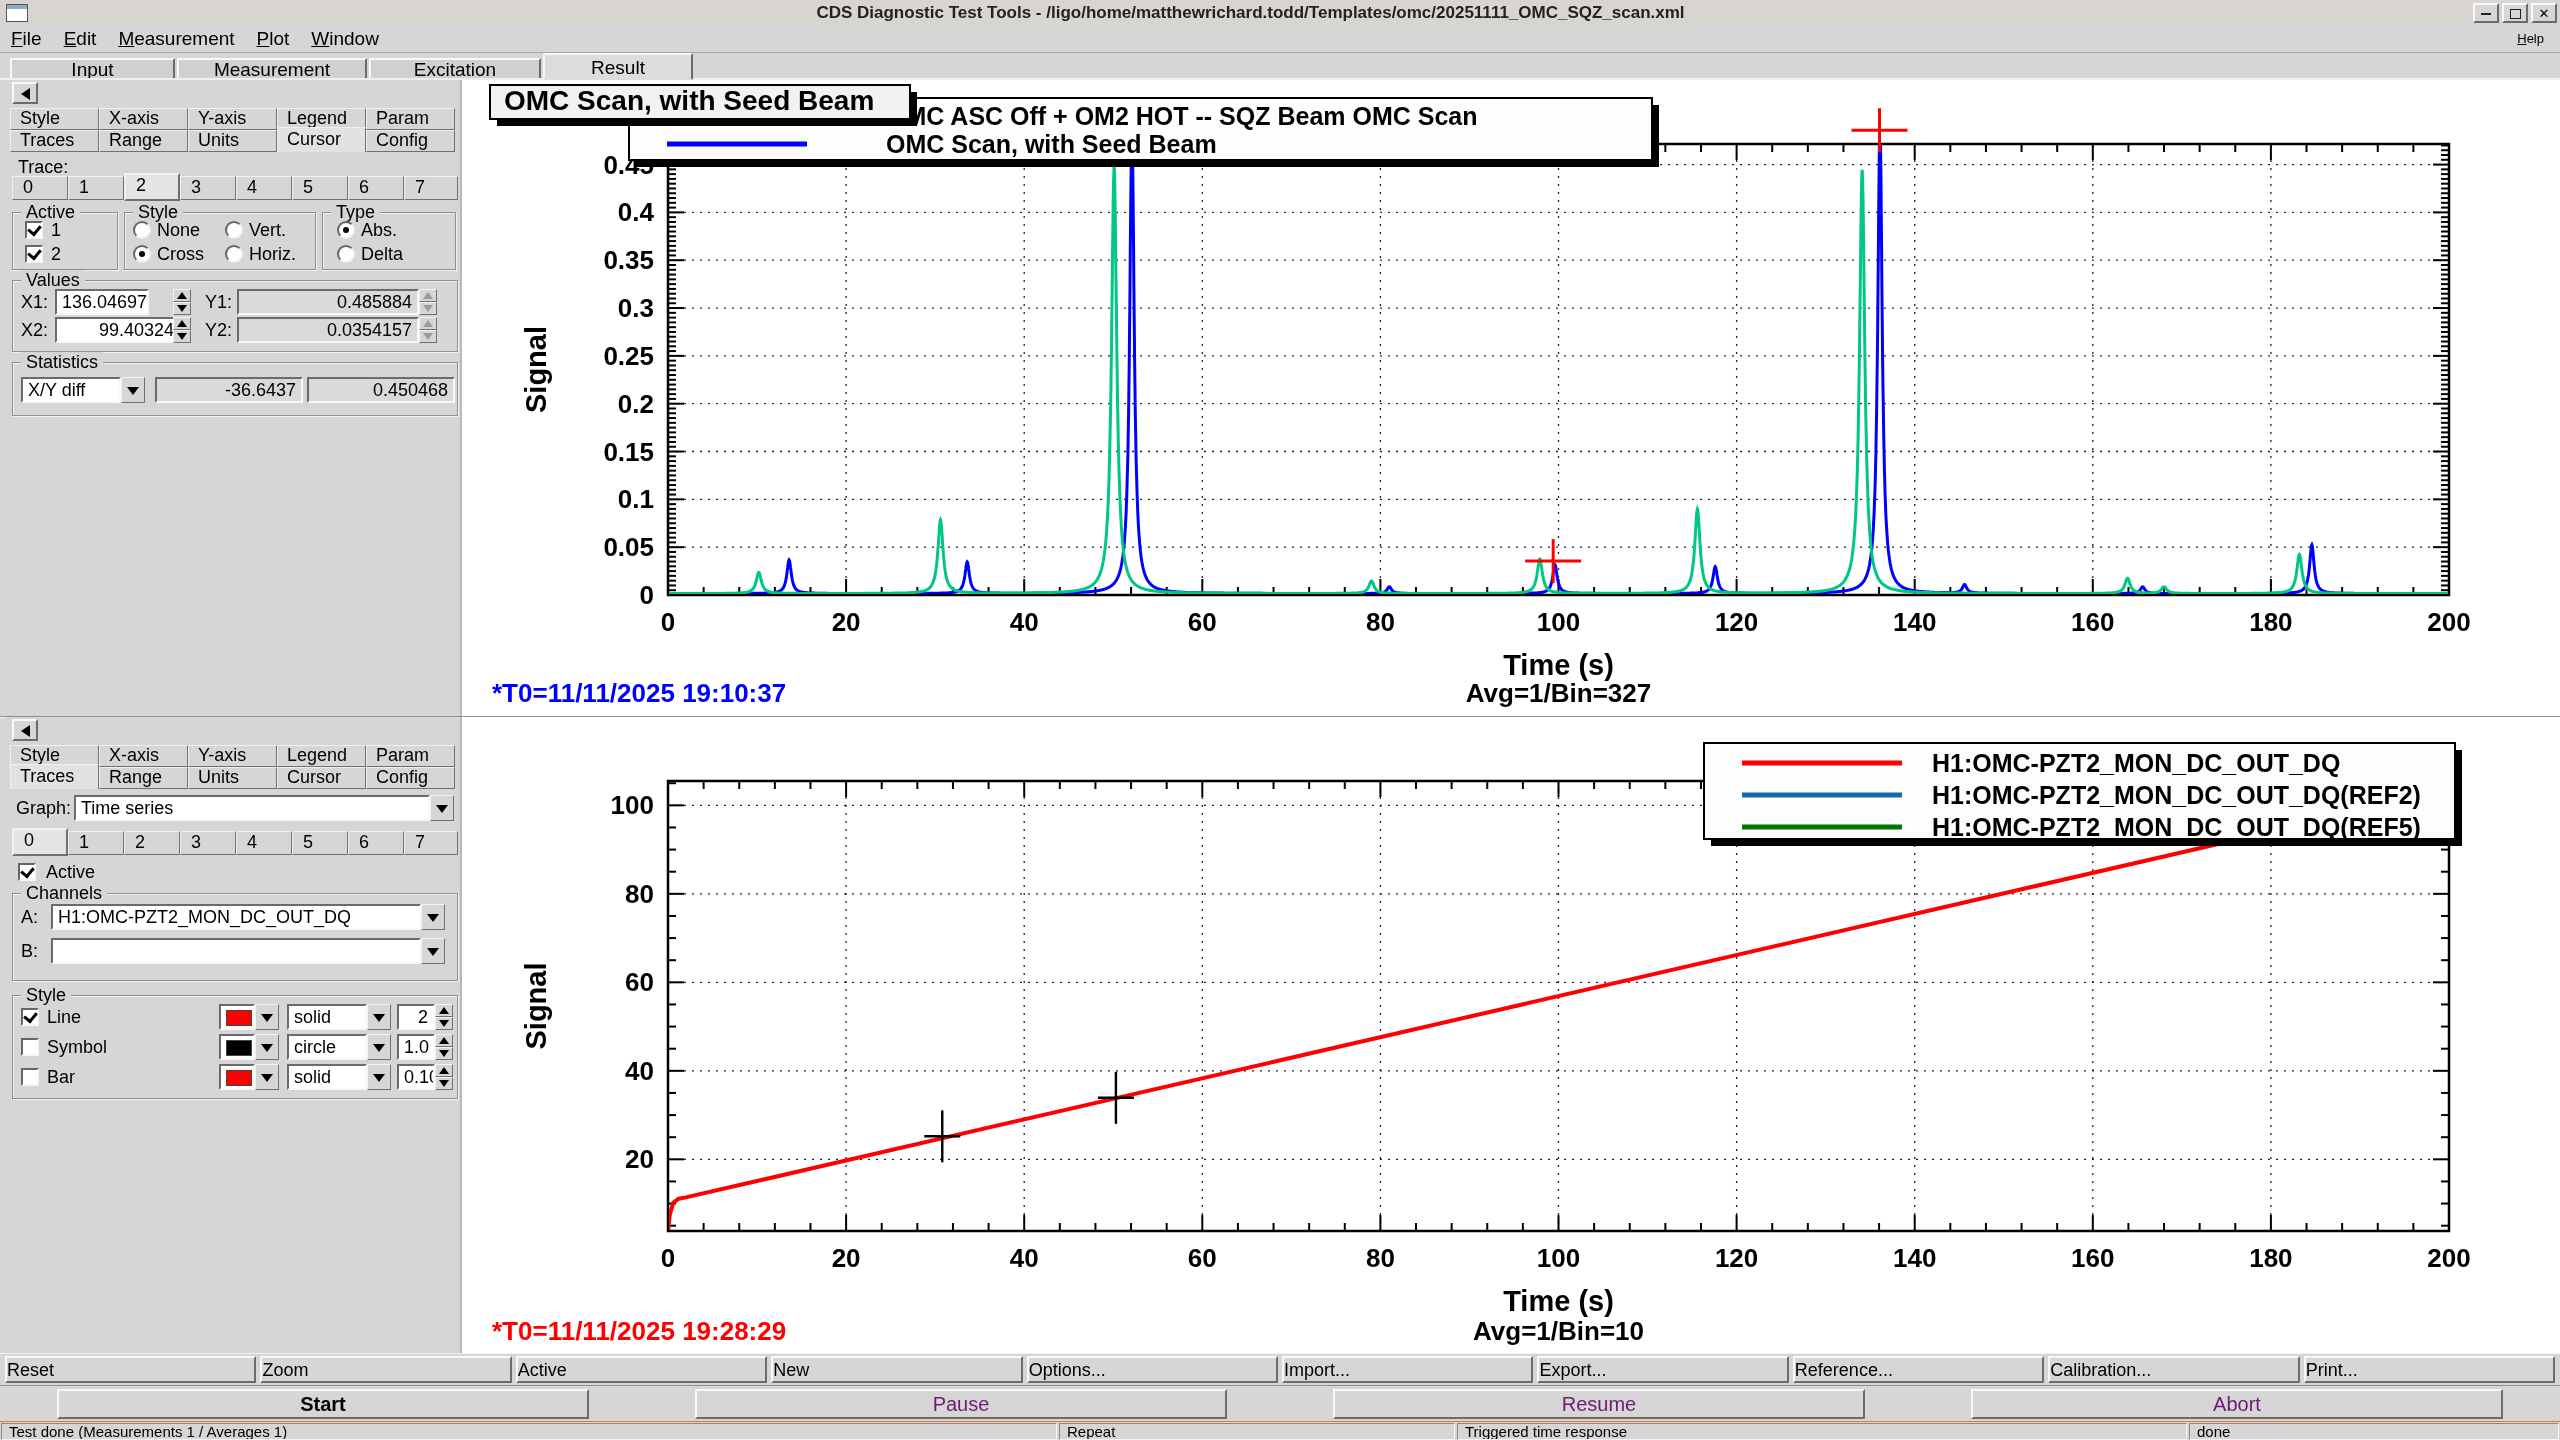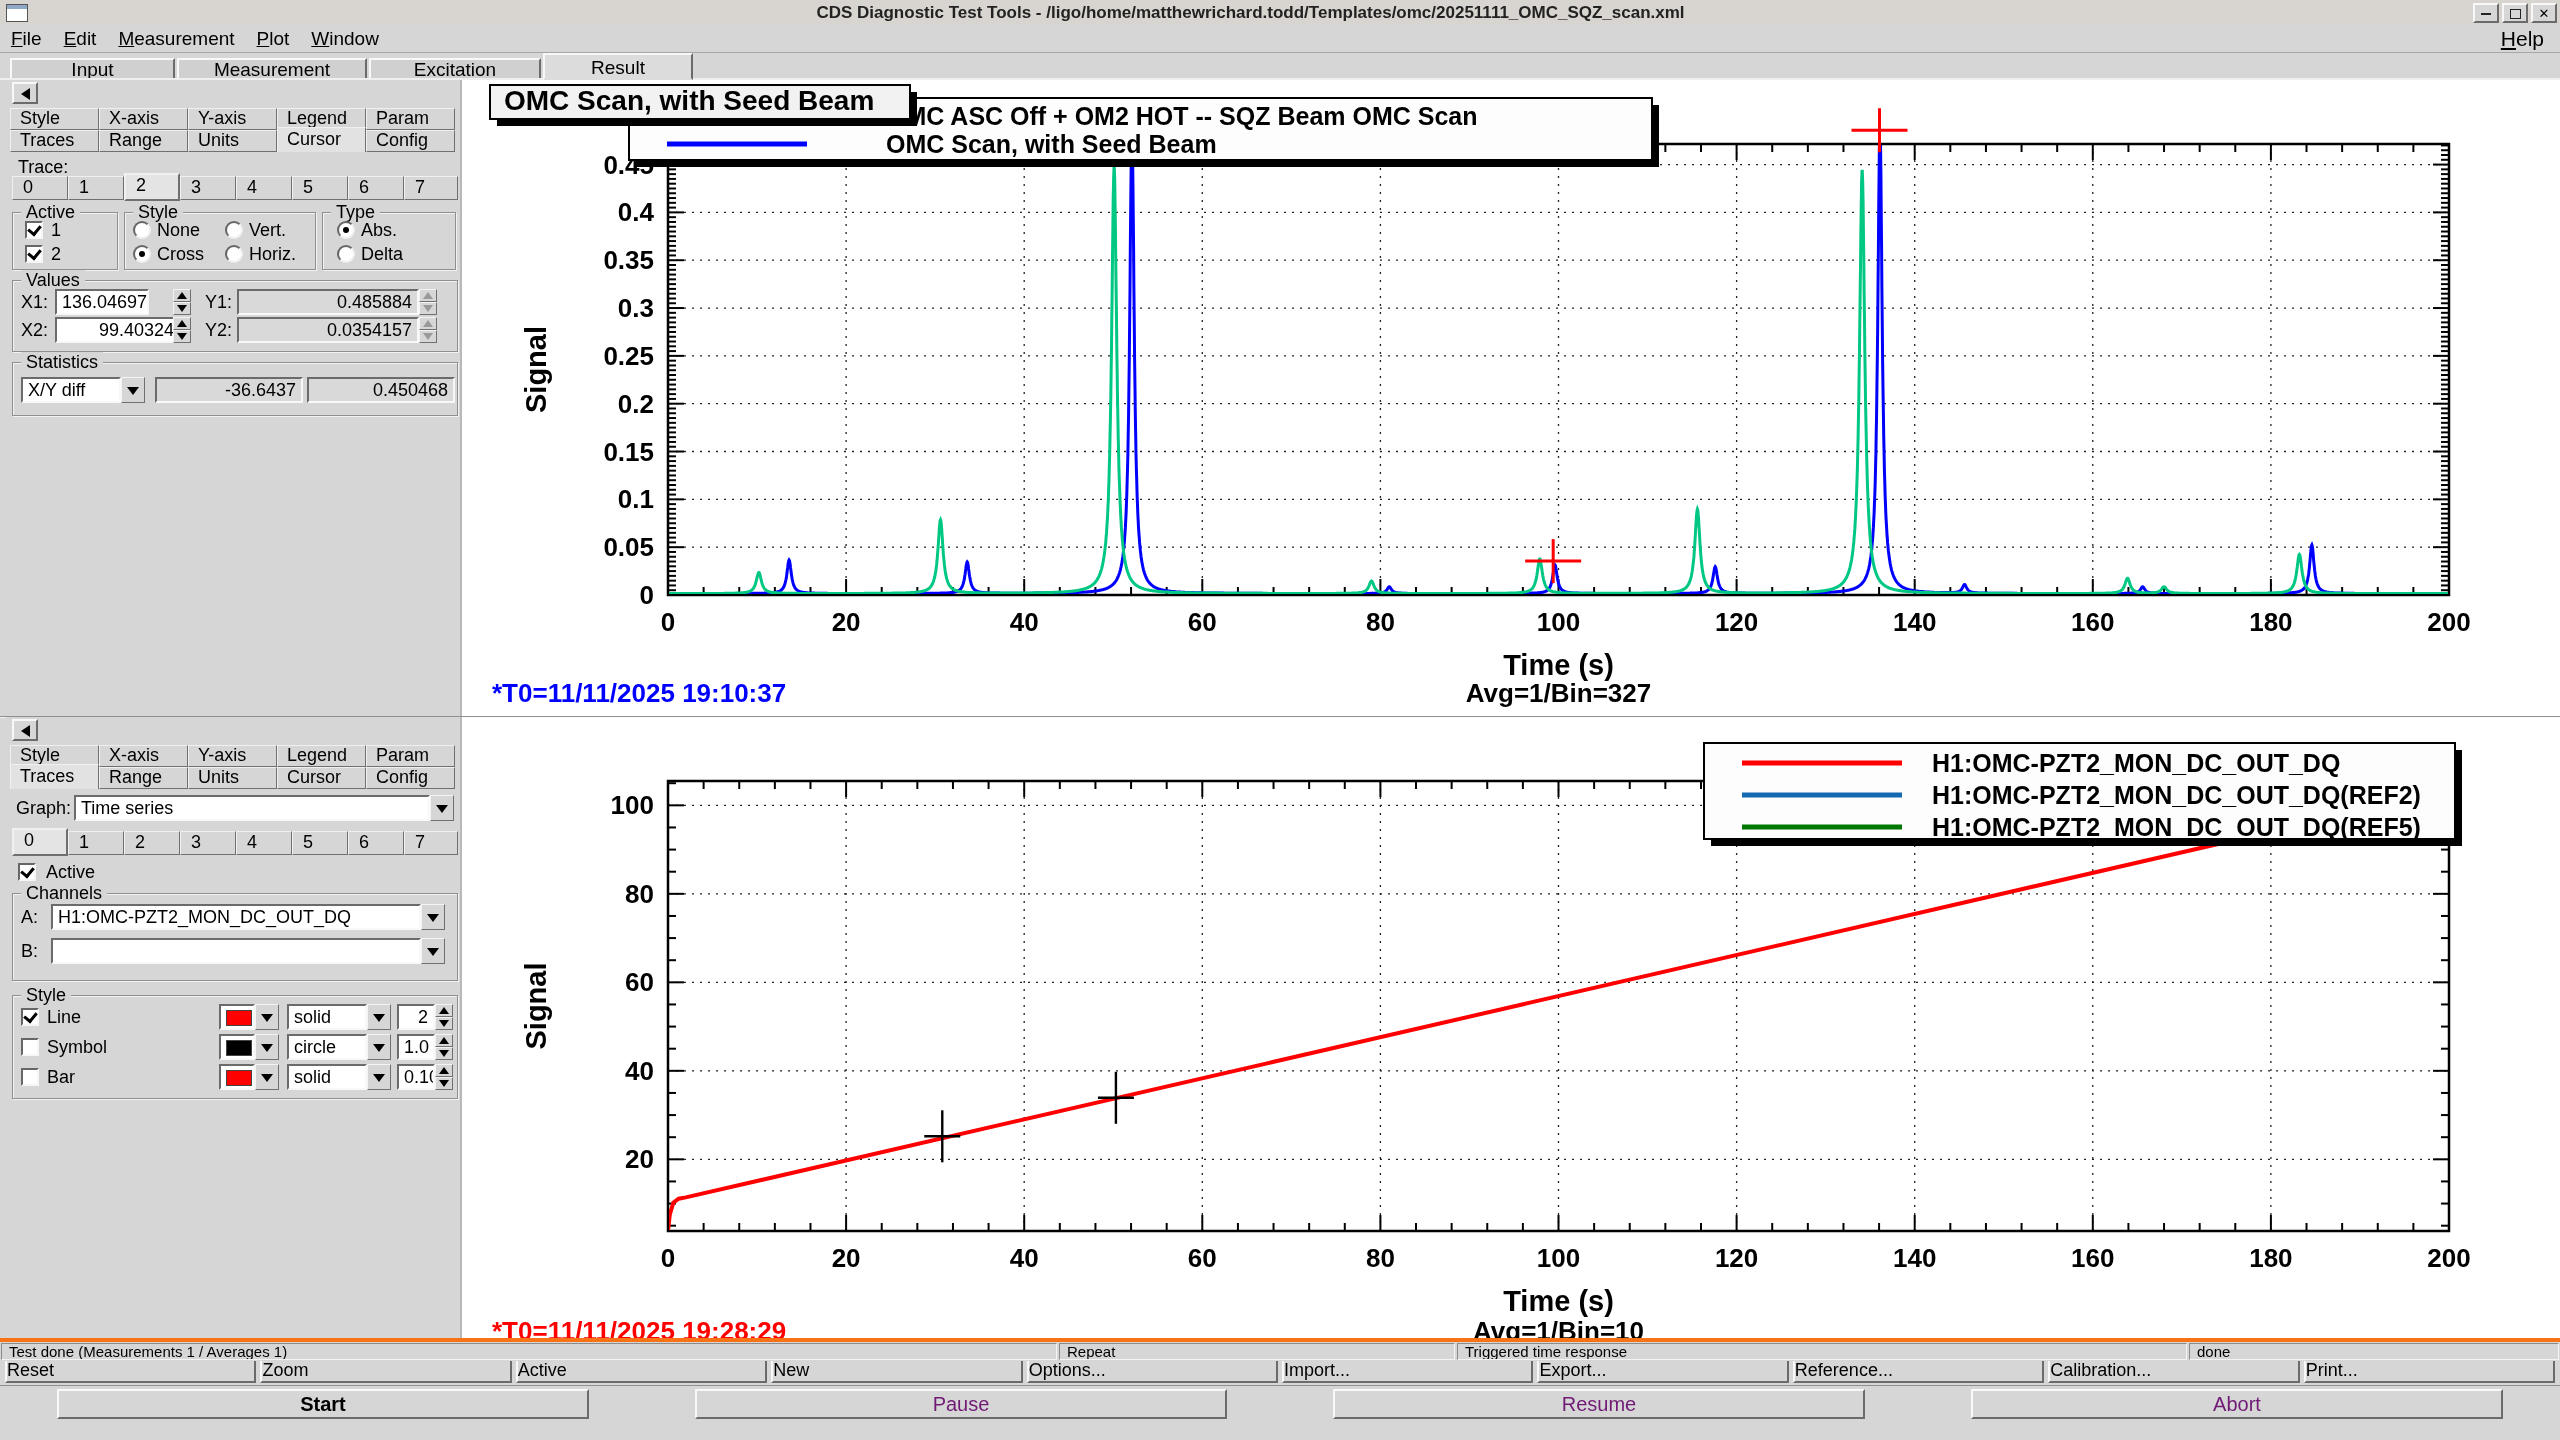--- a/index.html
+++ b/index.html
@@ -14,21 +14,21 @@
   .appicon{width:20px;height:16px;margin-left:6px;background:#fff;border:1px solid #555;
            box-shadow:inset 0 4px 0 #8fa8c8}
   .winbtn{width:26px;height:20px;margin-right:3px;text-align:center;font-size:13px;line-height:17px}
   .winbtn .sq{display:inline-block;width:9px;height:8px;border:1px solid #222;margin-top:4px}
   .winbtn .mini{display:inline-block;width:10px;height:2px;background:#222;margin-bottom:3px}
   
   .menubar{position:absolute;left:0;top:25px;width:2560px;height:27px;display:flex;align-items:center;
            border-bottom:1px solid #a6a6a6;background:#d6d6d6}
   .mitem{display:inline-block;padding:2px 11px;font-size:19px}
   .mitem::first-letter{text-decoration:underline}
-  .mhelp{margin-left:auto;display:inline-block;padding:2px 16px;font-size:21px}
+  .mhelp{margin-left:auto;display:inline-block;padding:2px 16px;font-size:13px}
   .mhelp::first-letter{text-decoration:underline}
   
   .tabbar{position:absolute;left:0;top:52px;width:2560px;height:28px}
   .mtab{position:absolute;box-sizing:border-box;border:2px solid;border-color:#f8f8f8 #6b6b6b transparent #f8f8f8;
         background:#d0d0d0;text-align:center;font-size:19px;line-height:20px;top:6px;height:22px}
   .mtab.on{top:1px;height:27px;background:#dcdcdc;line-height:25px;z-index:3}
   .mainframe-line{position:absolute;left:0;top:78px;width:2560px;height:2px;background:#efefef;border-bottom:1px solid #bdbdbd}
   
   .section{position:absolute;left:0;width:2560px;background:#d6d6d6}
   #sec1{top:80px;height:636px}
@@ -81,22 +81,22 @@
   
   .actionrow{position:absolute;left:0;top:1353px;width:2560px;height:33px;display:flex;
        align-items:center;padding:0 3px;box-sizing:border-box;background:#d6d6d6;
        border-top:1px solid #f2f2f2;border-bottom:1px solid #8f8f8f}
   .abtn{flex:1;height:27px;margin:0 2px;font-size:18px;line-height:24px}
   .ctrlrow{position:absolute;left:0;top:1386px;width:2560px;height:35px;display:flex;align-items:center;
        padding:0 57px;box-sizing:border-box;background:#d6d6d6}
   .ctrl{flex:1;height:30px;text-align:center;font-size:20px;line-height:27px;font-weight:bold}
   .ctrl + .ctrl{margin-left:106px}
   .ctrl.disabled{color:#701a75;font-weight:normal}
-  .statusbar{position:absolute;left:0;top:1338px;width:2560px;height:19px;display:flex;background:#d6d6d6;
-       border-top:4px solid #f97316}
+  .statusbar{position:absolute;left:0;top:1421px;width:2560px;height:19px;display:flex;background:#d6d6d6;
+       border-top:1px solid #f97316}
   .seg{box-sizing:border-box;border:1px solid;border-color:#8a8a8a #f4f4f4 #f4f4f4 #8a8a8a;
        font-size:15px;line-height:16px;padding:0 7px;margin:1px;white-space:nowrap;overflow:hidden}
   .seg.grow{flex:1}
   svg{position:absolute;display:block}
 </style>
 </head>
 <body>
 
 <div id="root">
 

